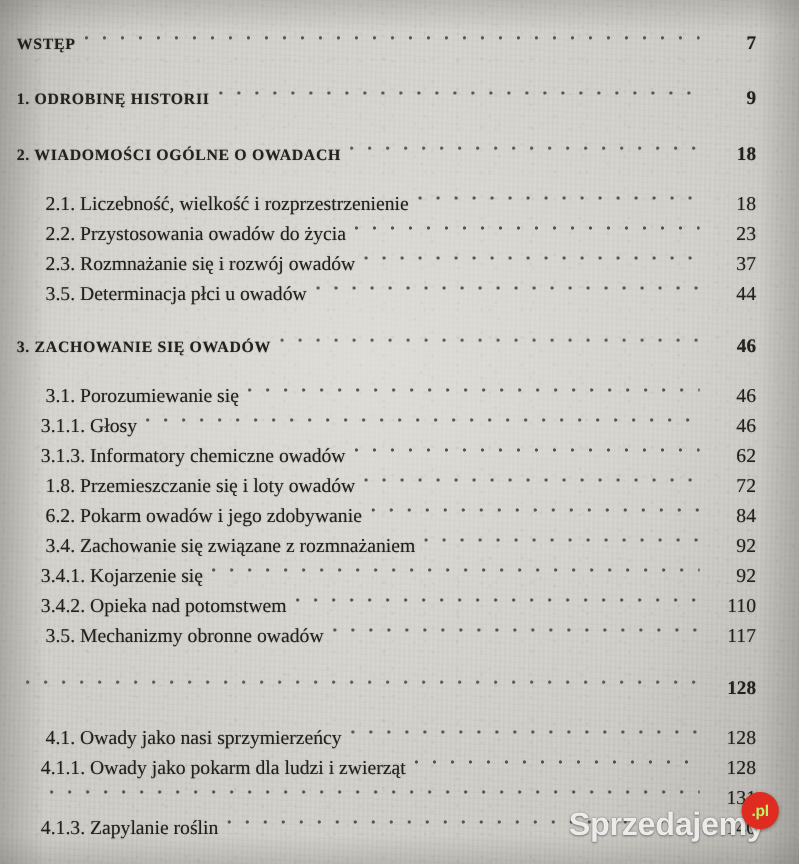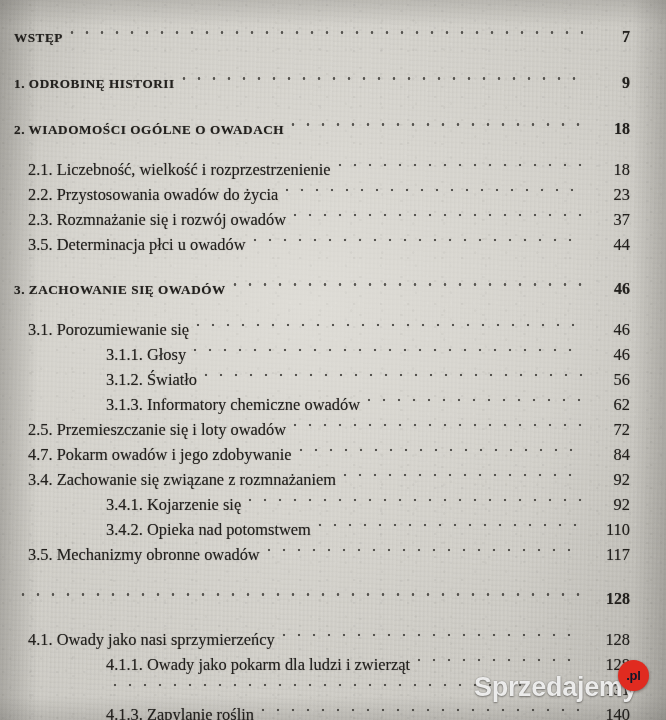--- a/index.html
+++ b/index.html
@@ -99,26 +99,26 @@
     font-weight: 700;
     padding-left: 14px;
   }
   .lvl0 .title { font-variant: small-caps; }
   .lvl0 .pg { font-variant: normal; letter-spacing: 0; font-size: 16px; }
   .lvl0 .leader { top: -3px; }
 
   
   .lvl1 {
     font-size: 16.4px;
-    padding-left: 28px;
+    padding-left: 38px;
   }
   
   .lvl2 {
     font-size: 16.4px;
-    padding-left: 106px;
+    padding-left: 34px;
   }
 
   .gap-lg { height: 21px; }
   .gap-md { height: 14px; }
 
   .r { height: 25px; }
   .r0 { height: 25px; }
 
   
   #watermark {
@@ -151,21 +151,21 @@
   }
   #wm-badge span {
     position: absolute;
     inset: 0;
     display: flex;
     align-items: center;
     justify-content: center;
     font-family: "Liberation Sans", sans-serif;
     font-weight: 700;
     font-size: 13px;
-    color: #0f172a;
+    color: #bef264;
     letter-spacing: -0.2px;
     padding-bottom: 1px;
   }
 </style>
 </head>
 <body>
 
 <div id="page">
   <div id="grain"></div>
 
@@ -220,36 +220,31 @@
         <span class="title">3.1. Porozumiewanie  się</span>
         <span class="leader"></span>
         <span class="pg">46</span>
       </li>
       <li class="row lvl2 r">
         <span class="title">3.1.1. Głosy</span>
         <span class="leader"></span>
         <span class="pg">46</span>
       </li>
       <li class="row lvl2 r">
-        <span class="title">3.1.2. Światło</span>
-        <span class="leader"></span>
-        <span class="pg">56</span>
-      </li>
-      <li class="row lvl2 r">
         <span class="title">3.1.3. Informatory  chemiczne  owadów</span>
         <span class="leader"></span>
         <span class="pg">62</span>
       </li>
       <li class="row lvl1 r">
-        <span class="title">2.5. Przemieszczanie  się  i  loty  owadów</span>
+        <span class="title">1.8. Przemieszczanie  się  i  loty  owadów</span>
         <span class="leader"></span>
         <span class="pg">72</span>
       </li>
       <li class="row lvl1 r">
-        <span class="title">4.7. Pokarm  owadów  i  jego  zdobywanie</span>
+        <span class="title">6.2. Pokarm  owadów  i  jego  zdobywanie</span>
         <span class="leader"></span>
         <span class="pg">84</span>
       </li>
       <li class="row lvl1 r">
         <span class="title">3.4. Zachowanie  się  związane  z  rozmnażaniem</span>
         <span class="leader"></span>
         <span class="pg">92</span>
       </li>
       <li class="row lvl2 r">
         <span class="title">3.4.1. Kojarzenie się</span>

